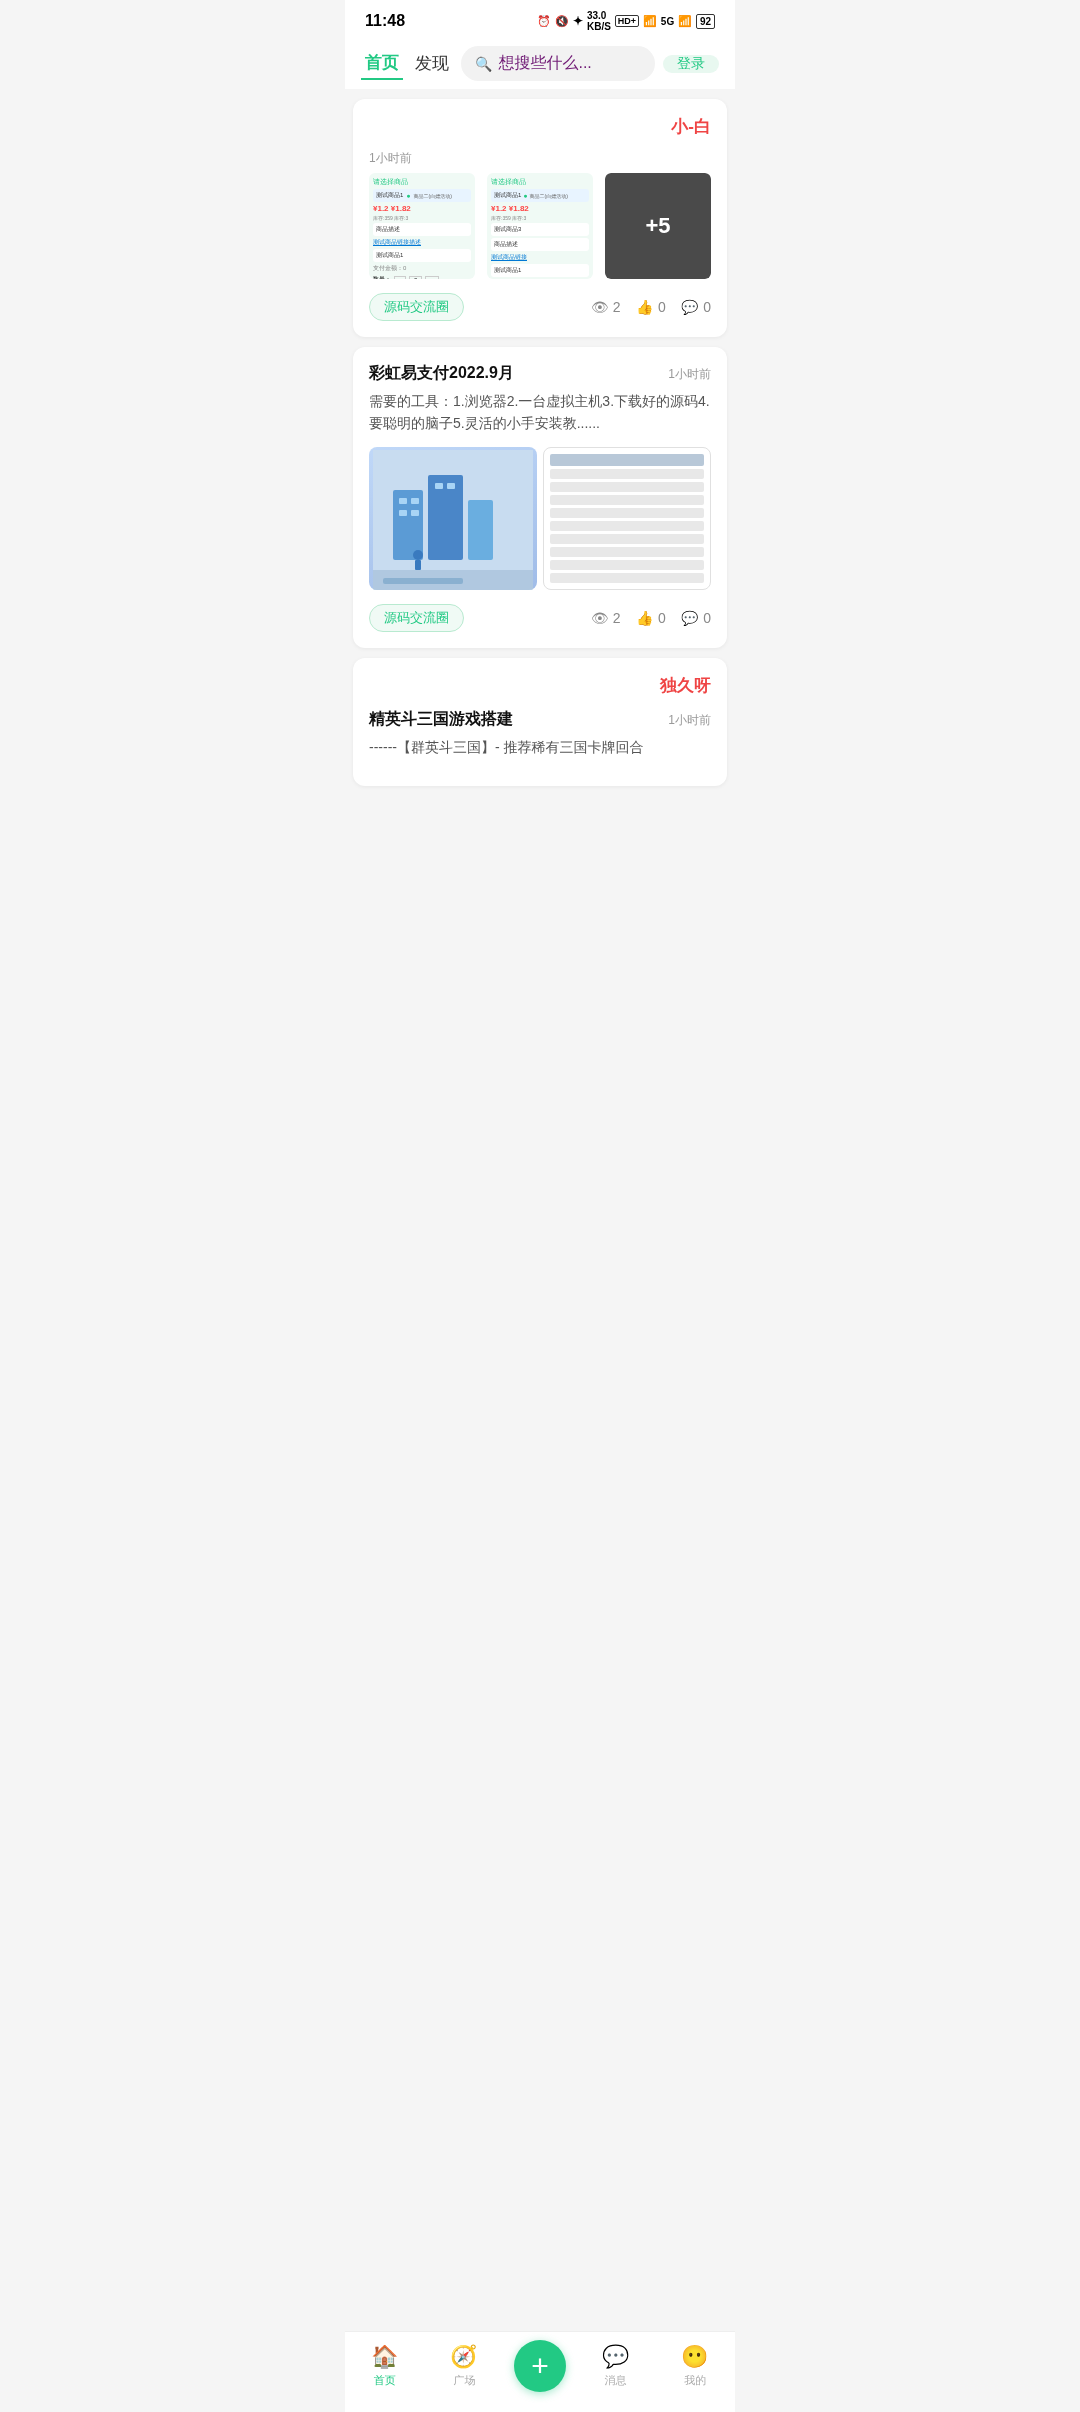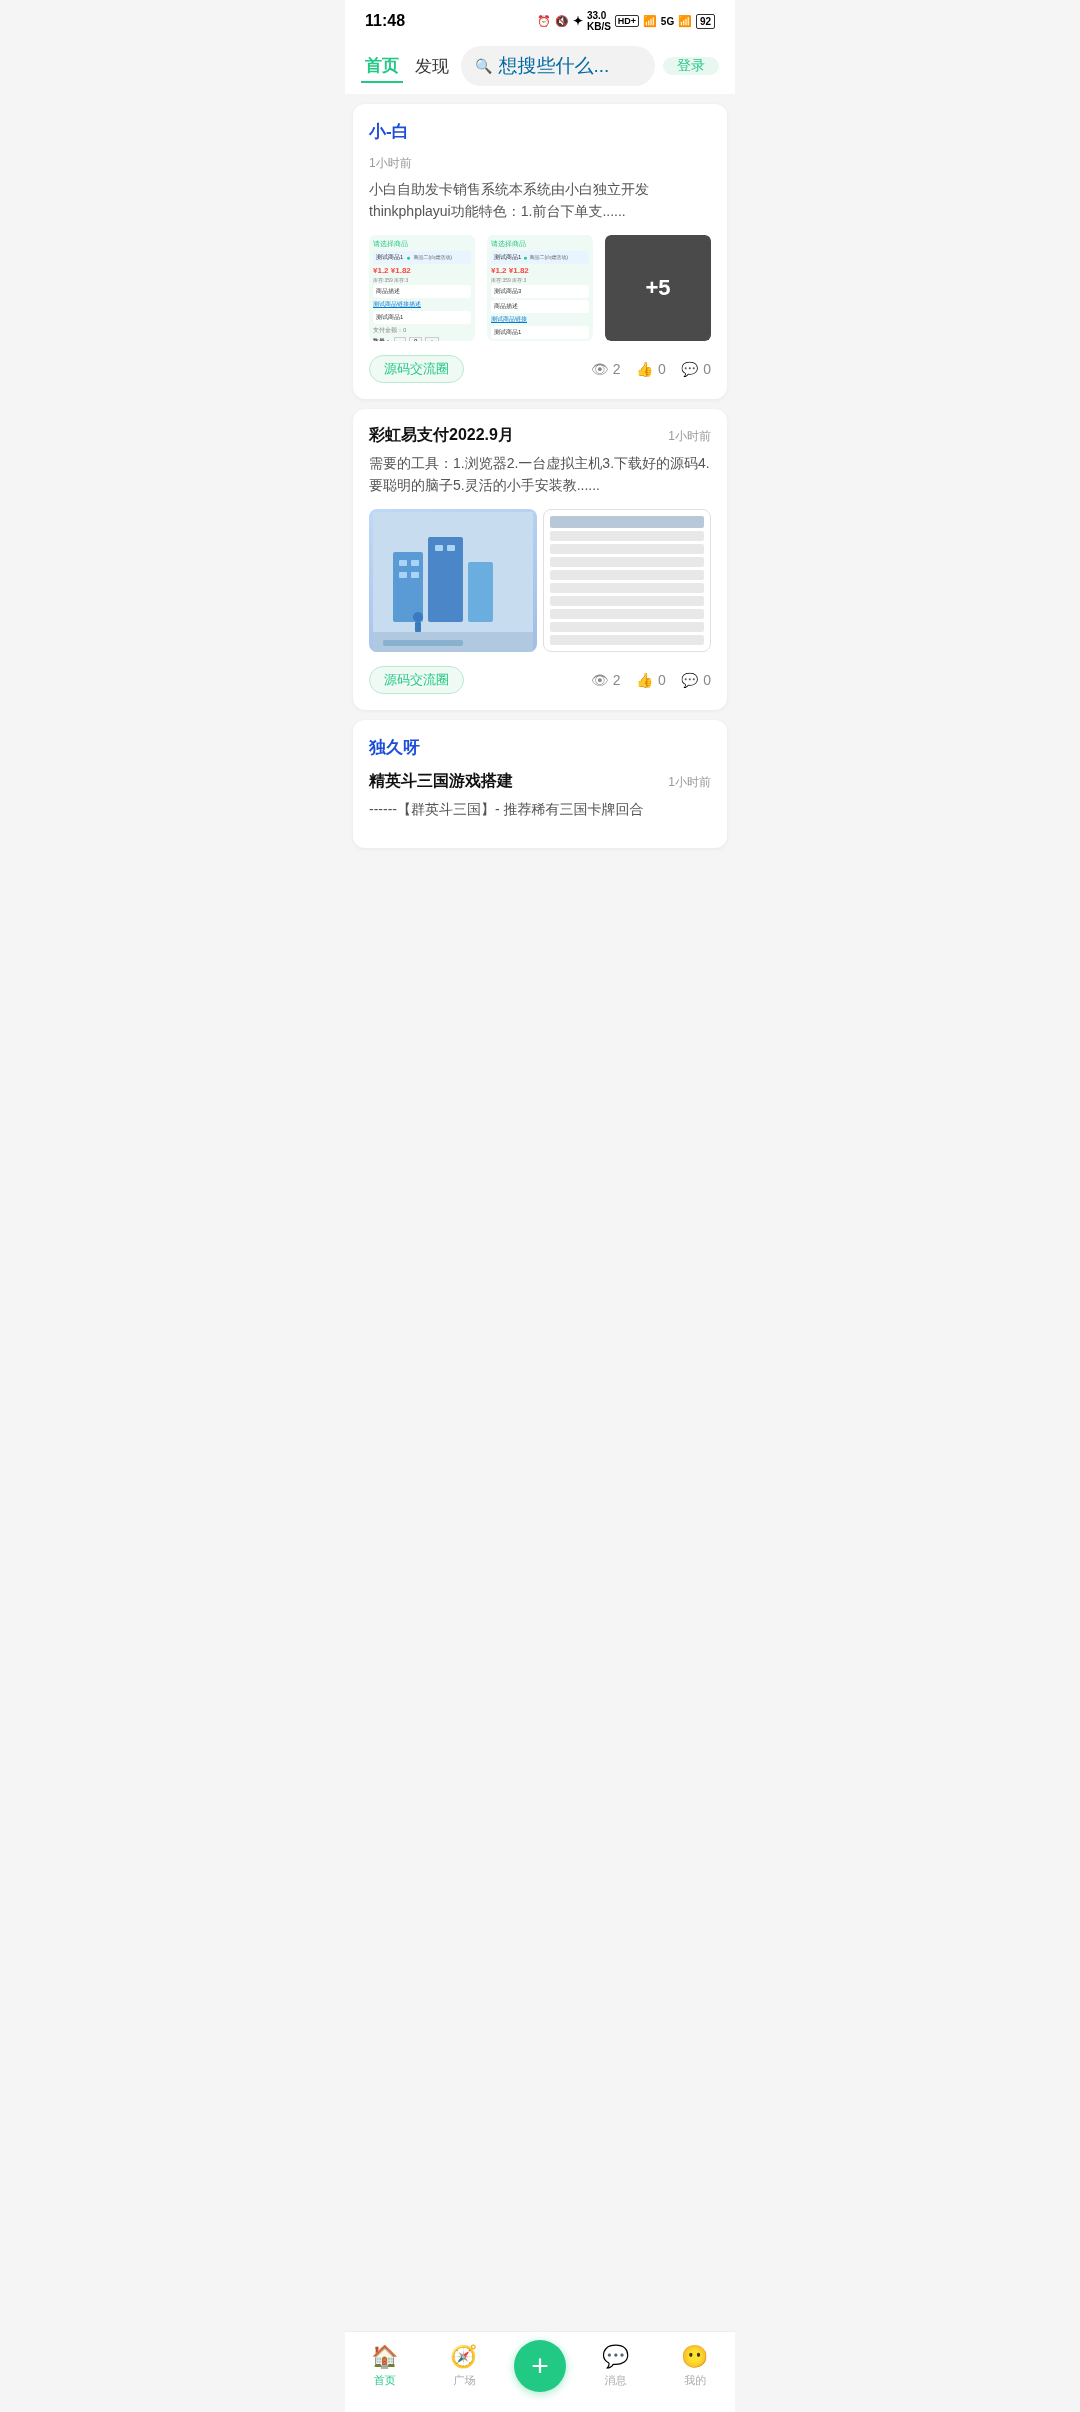--- a/index.html
+++ b/index.html
@@ -227,22 +227,22 @@
       align-items: center;
       gap: 4px;
       color: #888;
       font-size: 14px;
     }
 
     
     .author-name-only {
       font-size: 17px;
       font-weight: 700;
-      color: #1d4ed8;
-      text-align: left;
+      color: #ef4444;
+      text-align: right;
       margin-bottom: 12px;
     }
 
     
     .bottom-nav {
       position: fixed;
       bottom: 0;
       left: 50%;
       transform: translateX(-50%);
       width: 390px;
@@ -339,35 +339,34 @@
     <span>📶</span>
     <span style="font-size:10px;border:1px solid #333;padding:1px 3px;border-radius:2px">92</span>
   </div>
 </div>
 
 <div class="nav-bar">
   <span class="nav-tab active">首页</span>
   <span class="nav-tab">发现</span>
   <div class="nav-search">
     <span style="color:#aaa">🔍</span>
-    <span style="color:#0369a1;font-size:19px">想搜些什么...</span>
+    <span style="color:#701a75;font-size:16px">想搜些什么...</span>
   </div>
   <button class="nav-login-btn">登录</button>
 </div>
 
 <div class="feed">
 
   <div class="card">
     <div class="author-name-only">小-白</div>
 
     <div class="post-title-row">
       <span class="post-time">1小时前</span>
     </div>
 
-    <div class="post-content">小白自助发卡销售系统本系统由小白独立开发thinkphplayui功能特色：1.前台下单支......</div>
 
     <div class="image-grid">
       <div class="img-thumb">
         <div class="wechat-sim">
           <div class="wechat-header">
             <span>请选择商品</span>
           </div>
           <div class="wechat-item" style="background:#e8f4ff;display:flex;gap:3px;align-items:center">
             <span style="font-size:6px;color:#333">测试商品1</span>
             <span style="color:#22c984;font-size:7px">●</span>

